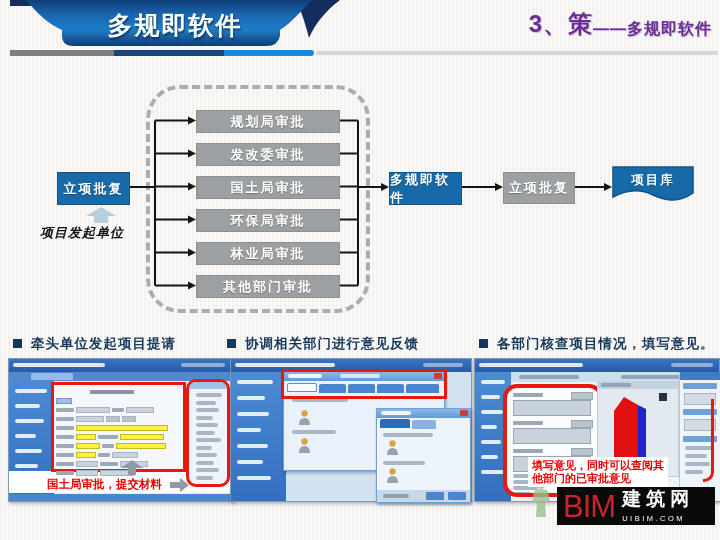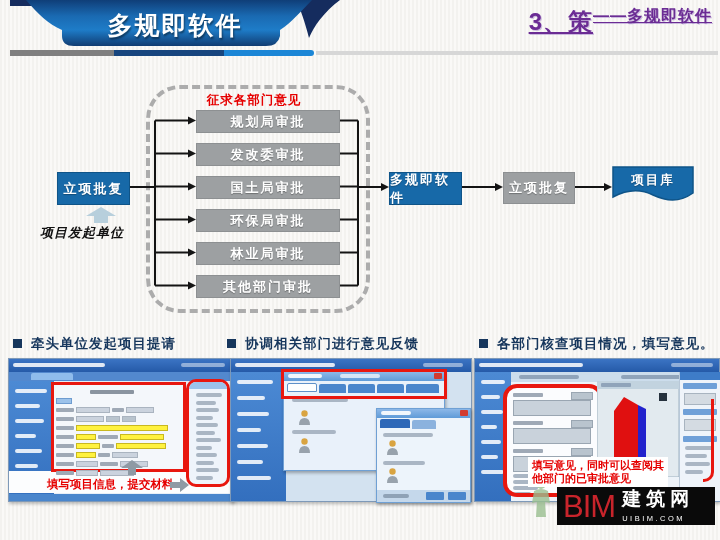--- a/index.html
+++ b/index.html
@@ -9,22 +9,22 @@
     background:repeating-linear-gradient(90deg,#f3f2ef 0px,#f3f2ef 2px,#faf9f7 2px,#faf9f7 4px);
   }
   .abs{position:absolute;}
   
   .banner-text{
     left:60px;top:6px;width:230px;height:38px;display:flex;align-items:center;justify-content:center;
     color:#fff;font-size:25px;font-weight:bold;letter-spacing:2px;
     text-shadow:1px 2px 2px rgba(0,0,0,.45);z-index:3;
   }
   .sec-title{
-    right:8px;top:6px;width:300px;height:34px;display:flex;align-items:flex-start;justify-content:flex-end;
-    color:#6b2c94;font-weight:bold;z-index:3;text-shadow:1px 1px 0 rgba(170,140,205,.55);text-decoration:underline;
+    right:8px;top:6px;width:300px;height:34px;display:flex;align-items:flex-end;justify-content:flex-end;
+    color:#6b2c94;font-weight:bold;z-index:3;text-shadow:1px 1px 0 rgba(170,140,205,.55);
   }
   .sec-num{font-size:24px;letter-spacing:1px;}
   .sec-suf{font-size:16px;letter-spacing:1px;}
   .bar{top:50px;height:6px;}
   .bar-gray{left:10px;width:104px;background:#7f7f7f;}
   .bar-navy{left:114px;width:110px;background:#17457e;}
   .bar-blue{left:224px;width:90px;background:#1c86d6;border-radius:0 3px 3px 0;}
   .bar-light{left:316px;top:51px;width:402px;height:4px;background:#d7d7d7;}
   
   .dashed-group{
@@ -136,21 +136,20 @@
       <polygon points="188,182.5 196,186.5 188,190.5"></polygon>
         <polygon points="188,215.5 196,219.5 188,223.5"></polygon>
       <polygon points="188,248.5 196,252.5 188,256.5"></polygon>
         <polygon points="188,281.5 196,285.5 188,289.5"></polygon>
       <polygon points="381,183 389,187 381,191"></polygon>
       <polygon points="495,183 503,187 495,191"></polygon>
       <polygon points="604,183 612,187 604,191"></polygon>
     </g>
   </svg>
 
-  <div class="abs group-label">征求各部门意见</div>
 
   <div class="abs node node-blue" style="left:57px;top:172px;width:71px;height:31px;">立项批复</div>
 
   <svg class="abs" style="left:86px;top:207px;z-index:2" width="30" height="16" viewBox="0 0 30 16">
     <polygon points="15,0 30,9 22,9 22,16 8,16 8,9 0,9" fill="#b7cfdc"></polygon>
   </svg>
   <div class="abs start-caption">项目发起单位</div>
 
   <div class="abs node node-gray" style="left:196px;top:110px;width:142px;height:21px;">规划局审批</div>
   <div class="abs node node-gray" style="left:196px;top:143px;width:142px;height:21px;">发改委审批</div>
@@ -268,21 +267,21 @@
           <div style="height: 4px; border-radius: 2px; margin-bottom: 3.5px; background: rgb(170, 182, 196); width: 23px;"></div>
           <div style="height: 4px; border-radius: 2px; margin-bottom: 3.5px; background: rgb(170, 182, 196); width: 17px;"></div>
         </div>
     </div>
     <div class="abs" style="left:0;top:135px;width:224px;height:7px;background:#4a86cc;"></div>
   </div>
 
   <svg class="abs" style="left:121px;top:460px;z-index:5" width="22" height="15" viewBox="0 0 22 15">
     <polygon points="11,0 22,8 15,8 15,15 7,15 7,8 0,8" fill="#8f9aa4"></polygon>
   </svg>
-  <div class="abs annot" style="left:47px;top:477px;font-size:11.5px;">填写项目信息，提交材料</div>
+  <div class="abs annot" style="left:47px;top:477px;font-size:11.5px;">国土局审批，提交材料</div>
   <svg class="abs" style="left:170px;top:478px;z-index:5" width="19" height="14" viewBox="0 0 19 14">
     <polygon points="0,4 10,4 10,0 19,7 10,14 10,10 0,10" fill="#8f9aa4"></polygon>
   </svg>
 
   <div class="abs win" style="left:230px;top:358px;width:240px;height:142px;background:#d3e2f0;">
     <div class="titlebar">
       <div class="tl" style="left:4px;width:100px;"></div>
       <div class="tl" style="left:192px;width:40px;opacity:.55;"></div>
     </div>
     <div class="sidebar" style="left:0;top:13px;width:55px;height:129px;">

